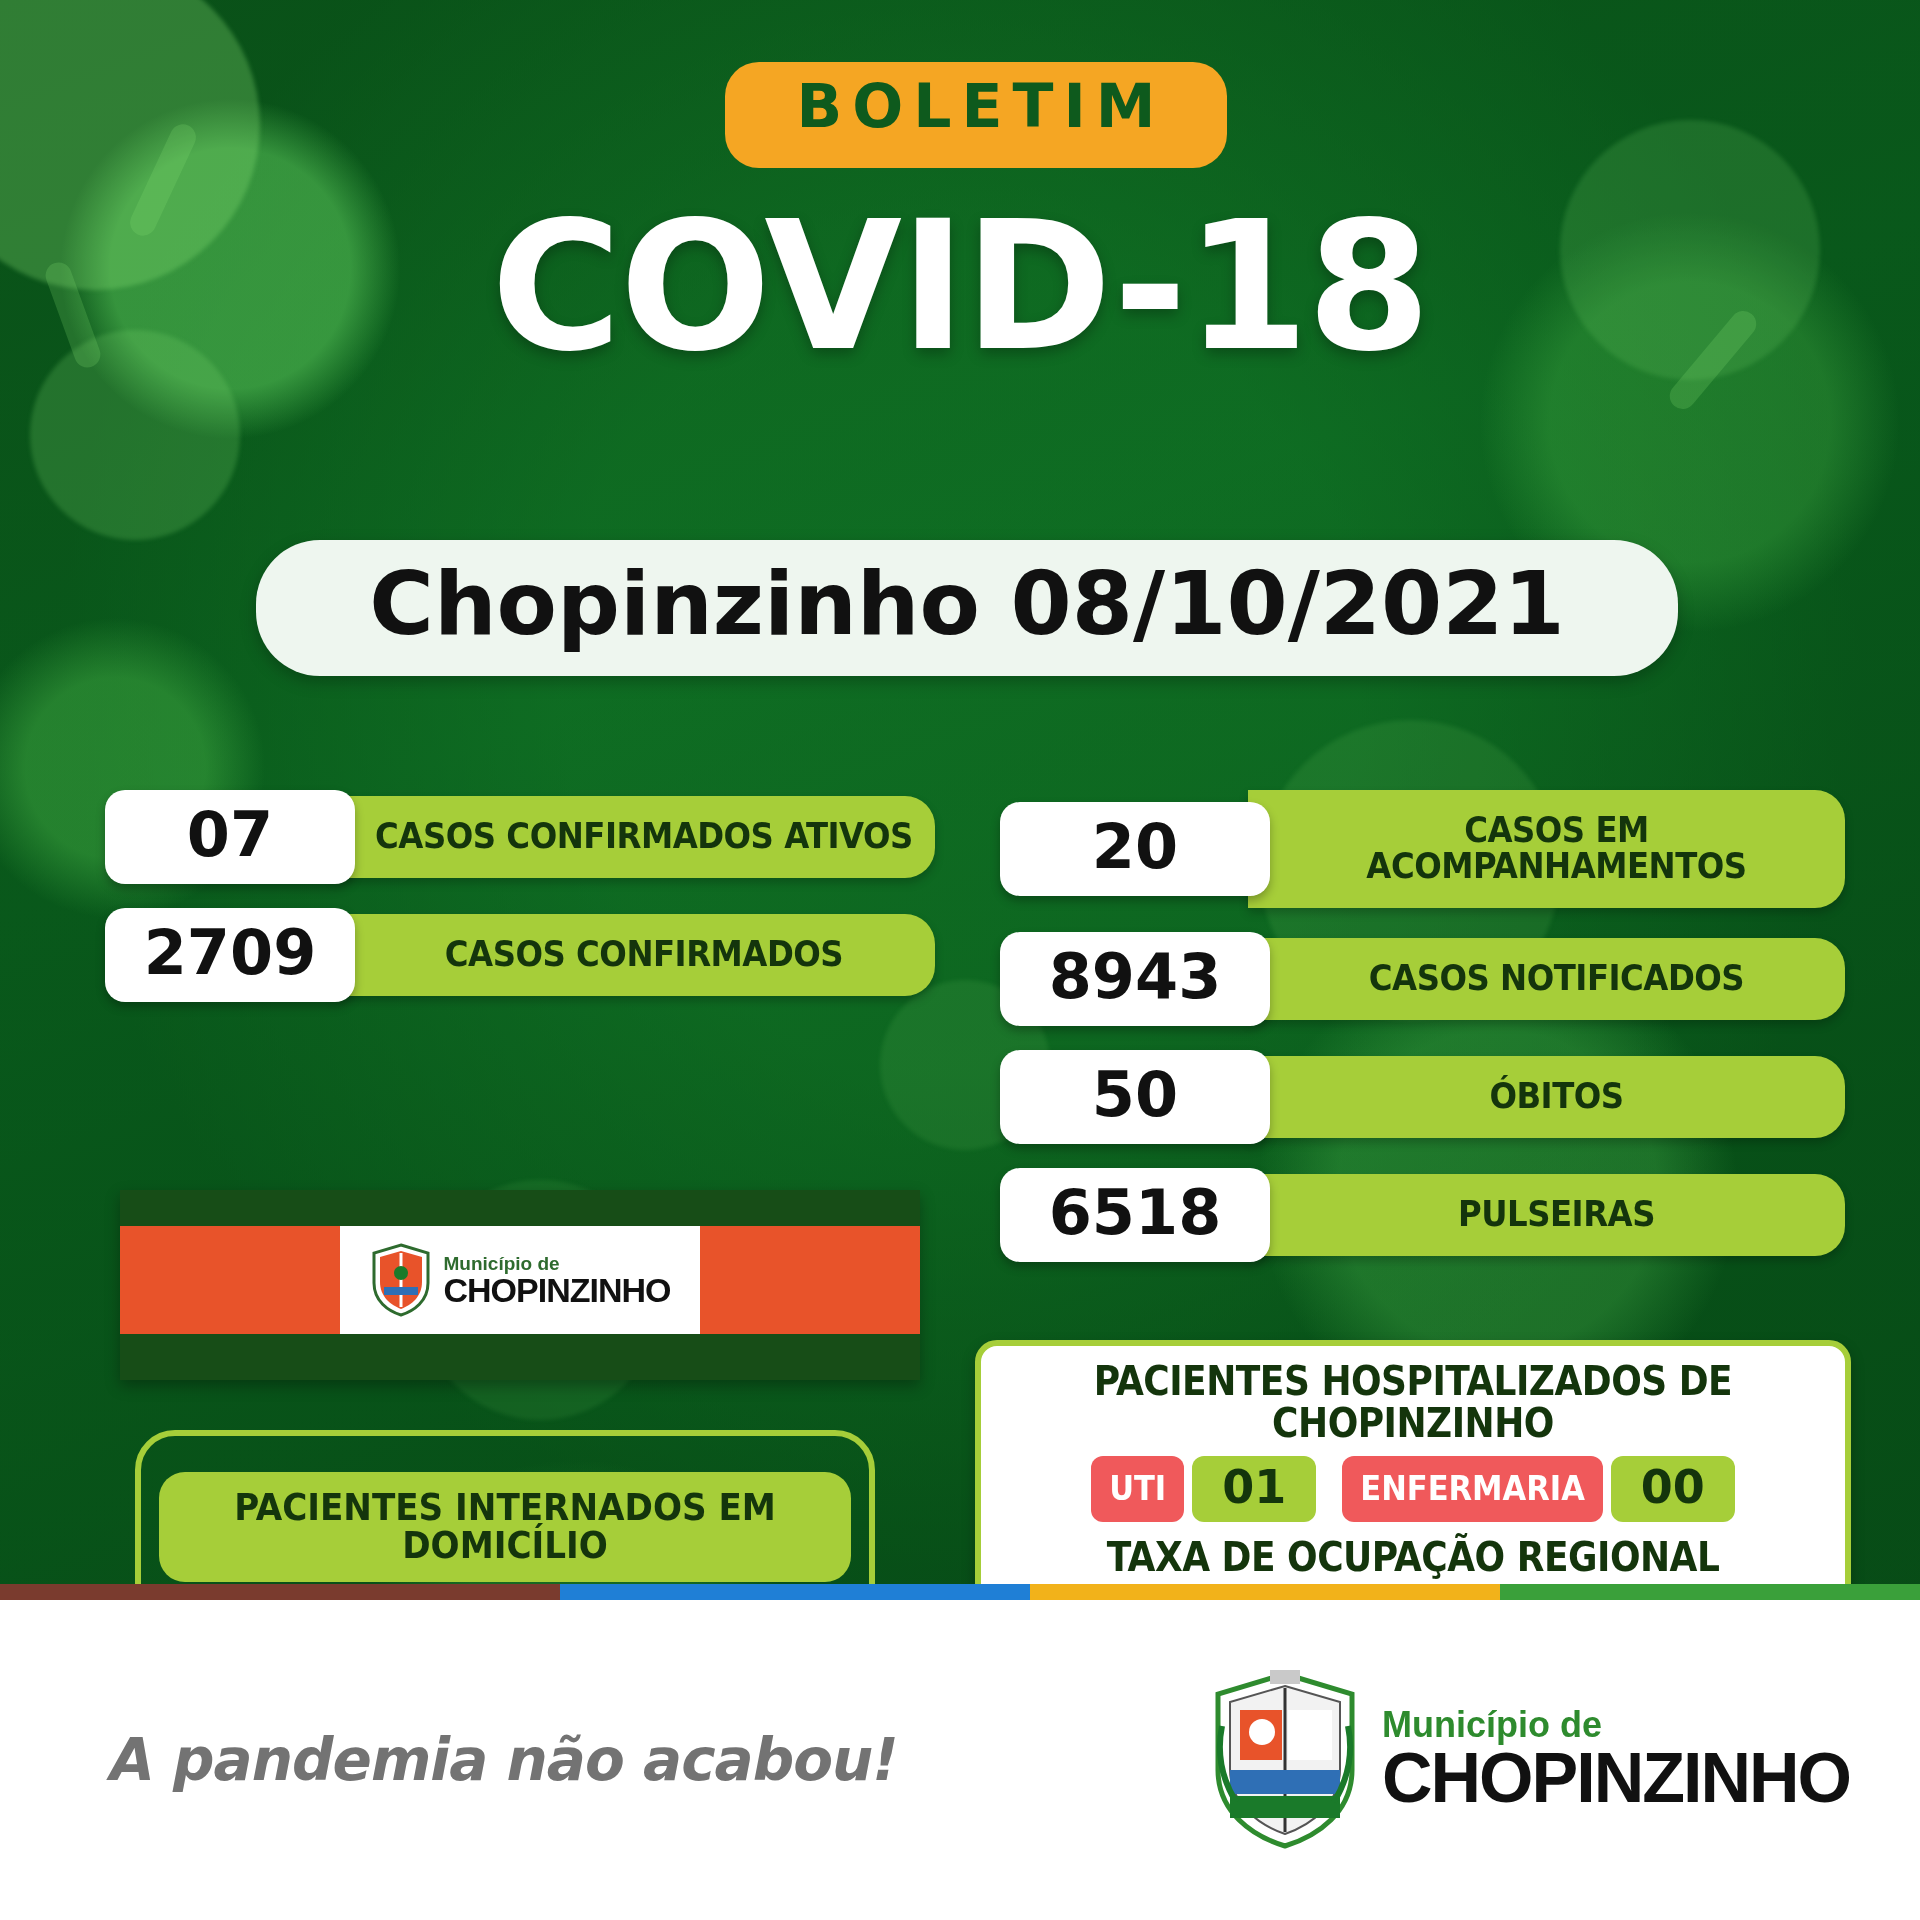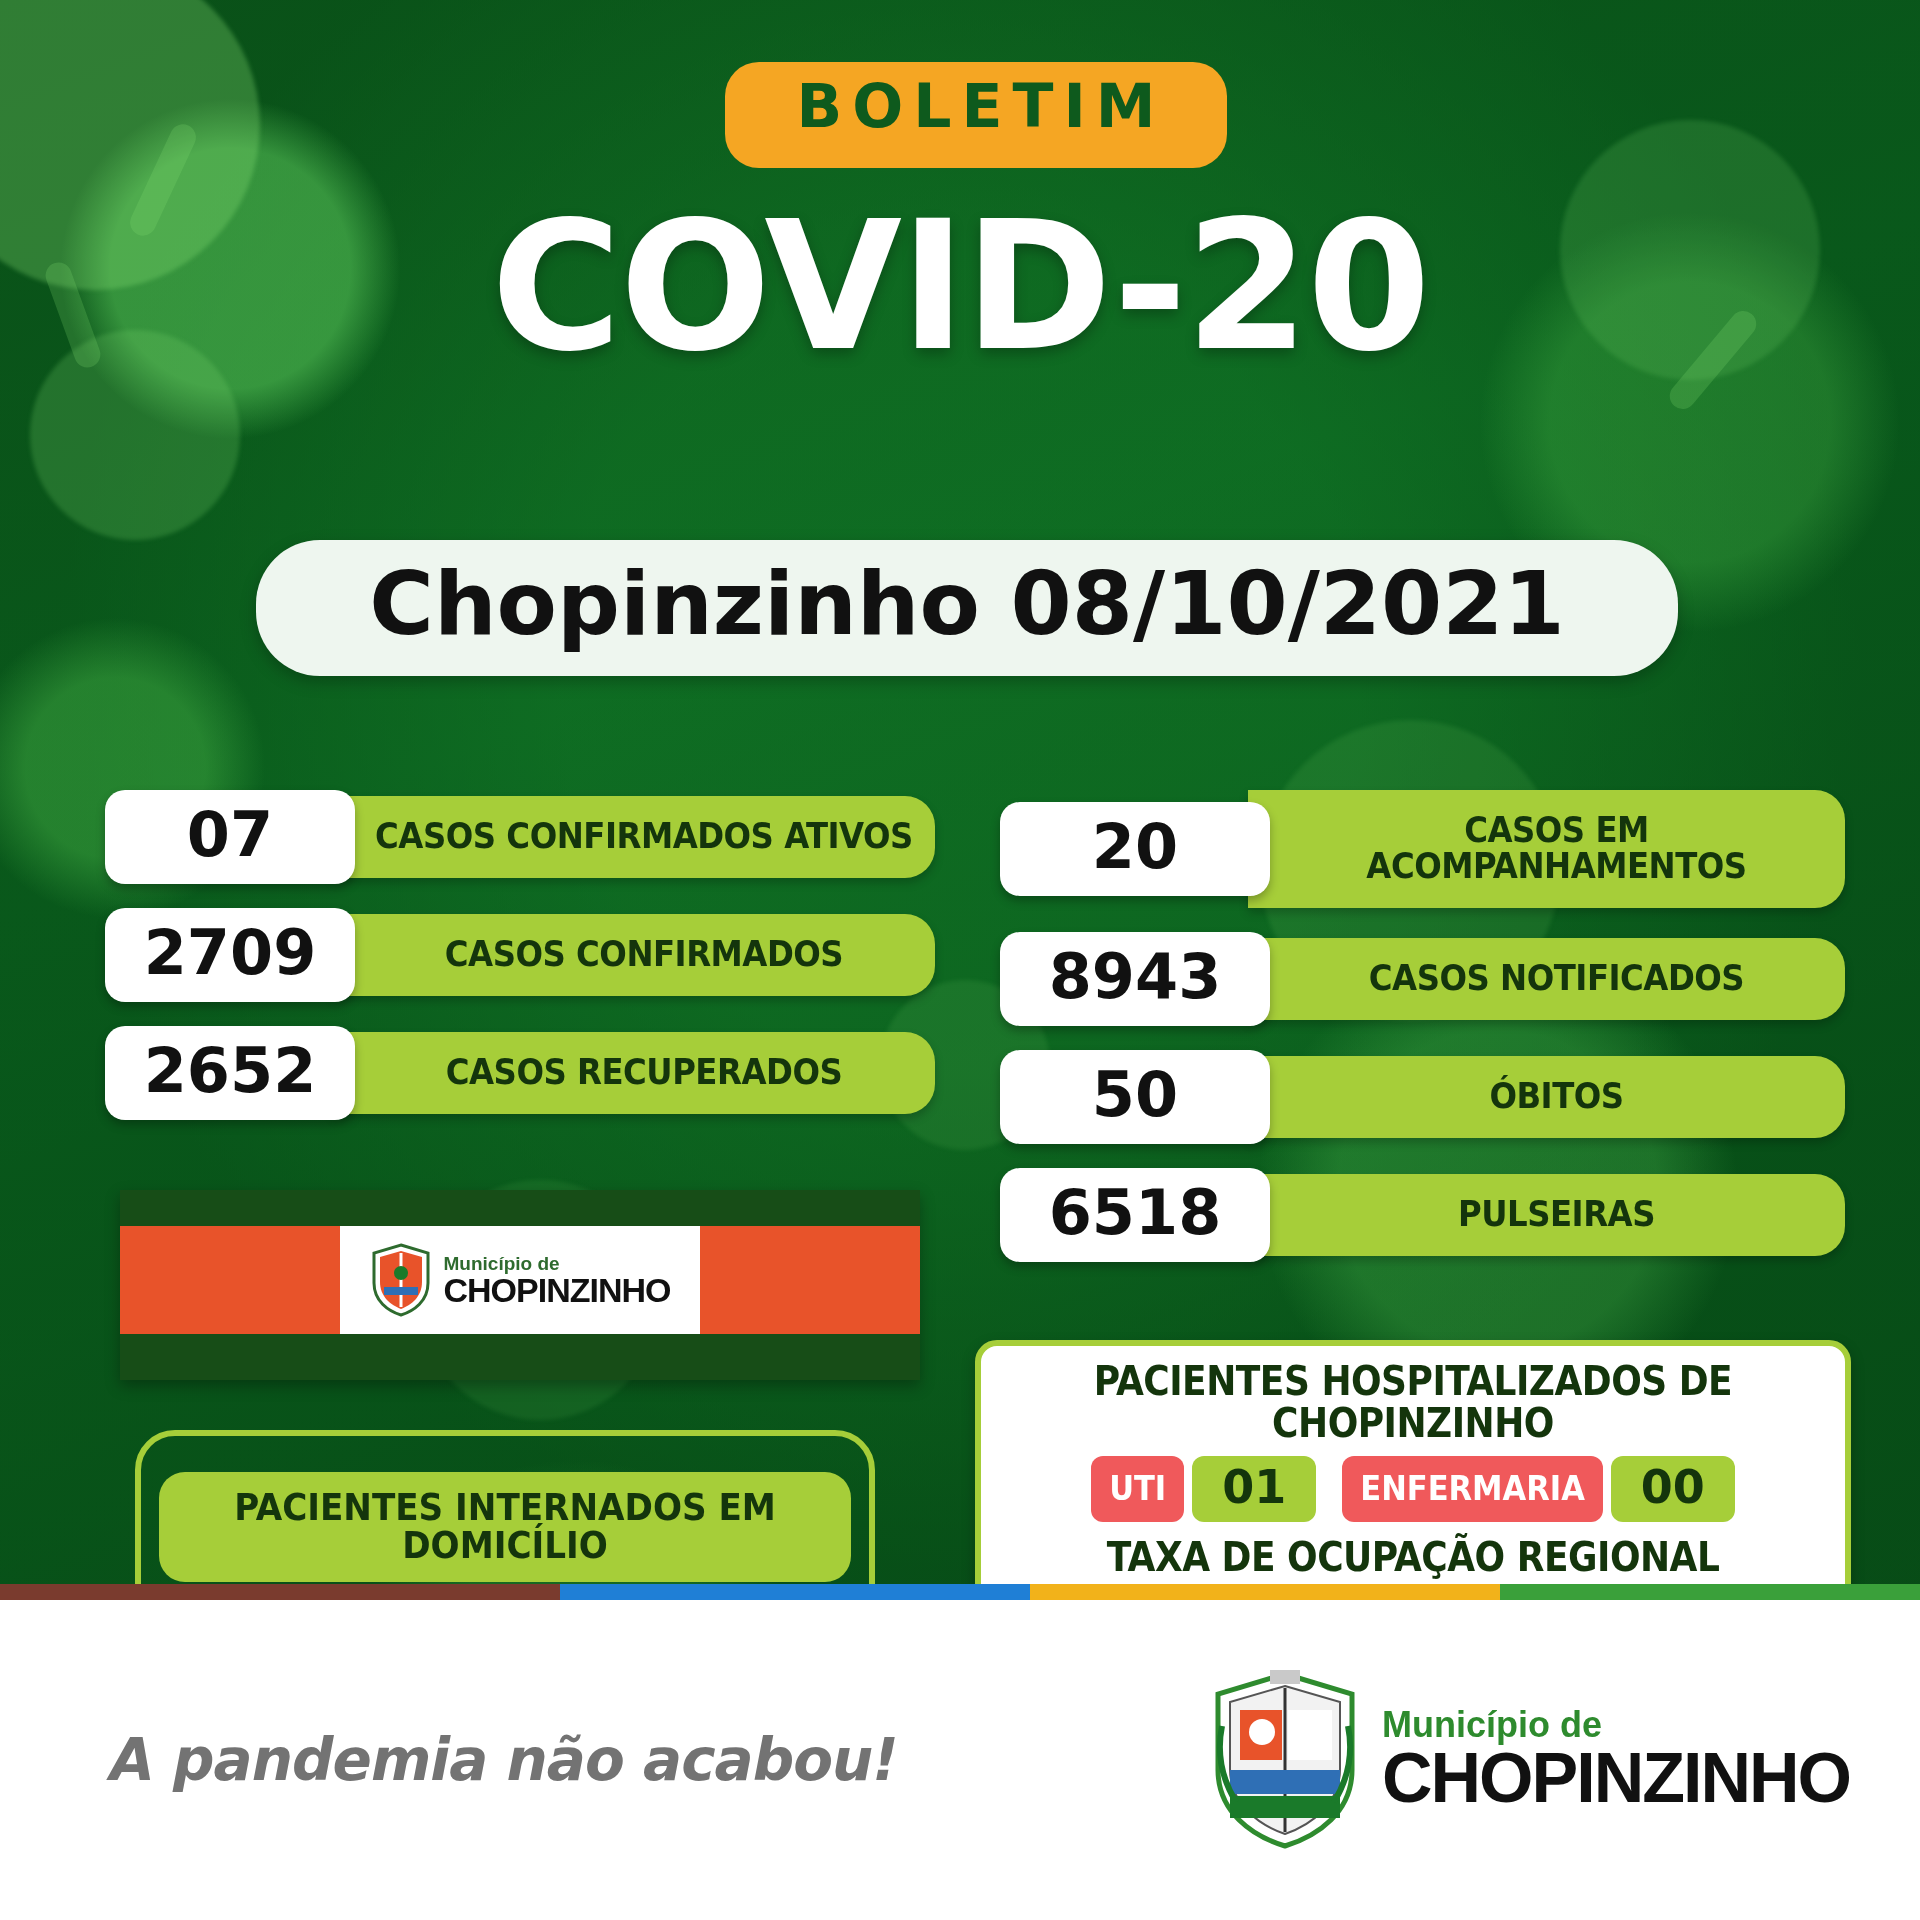--- a/index.html
+++ b/index.html
@@ -225,38 +225,34 @@
   <div class="blob b5"></div>
   <div class="blob b6"></div>
   <div class="spike" style="left:150px;top:120px;width:26px;height:120px;transform:rotate(25deg);"></div>
   <div class="spike" style="left:60px;top:260px;width:26px;height:110px;transform:rotate(-20deg);"></div>
   <div class="spike" style="left:1700px;top:300px;width:26px;height:120px;transform:rotate(40deg);"></div>
 
   <div class="boletim-wrap">
     <div class="boletim">BOLETIM</div>
   </div>
 
-  <div class="covid">COVID-20</div>
+  <div class="covid">COVID-18</div>
 
   <div class="city-wrap">
     <div class="city">Chopinzinho 08/10/2021</div>
   </div>
 
   <div class="col-left">
     <div class="stat">
       <div class="num">07</div>
       <div class="lbl">CASOS CONFIRMADOS ATIVOS</div>
     </div>
     <div class="stat">
       <div class="num">2709</div>
       <div class="lbl">CASOS CONFIRMADOS</div>
-    </div>
-    <div class="stat">
-      <div class="num">2652</div>
-      <div class="lbl">CASOS RECUPERADOS</div>
     </div>
   </div>
 
   <div class="col-right">
     <div class="stat">
       <div class="num">20</div>
       <div class="lbl">CASOS EM ACOMPANHAMENTOS</div>
     </div>
     <div class="stat">
       <div class="num">8943</div>

